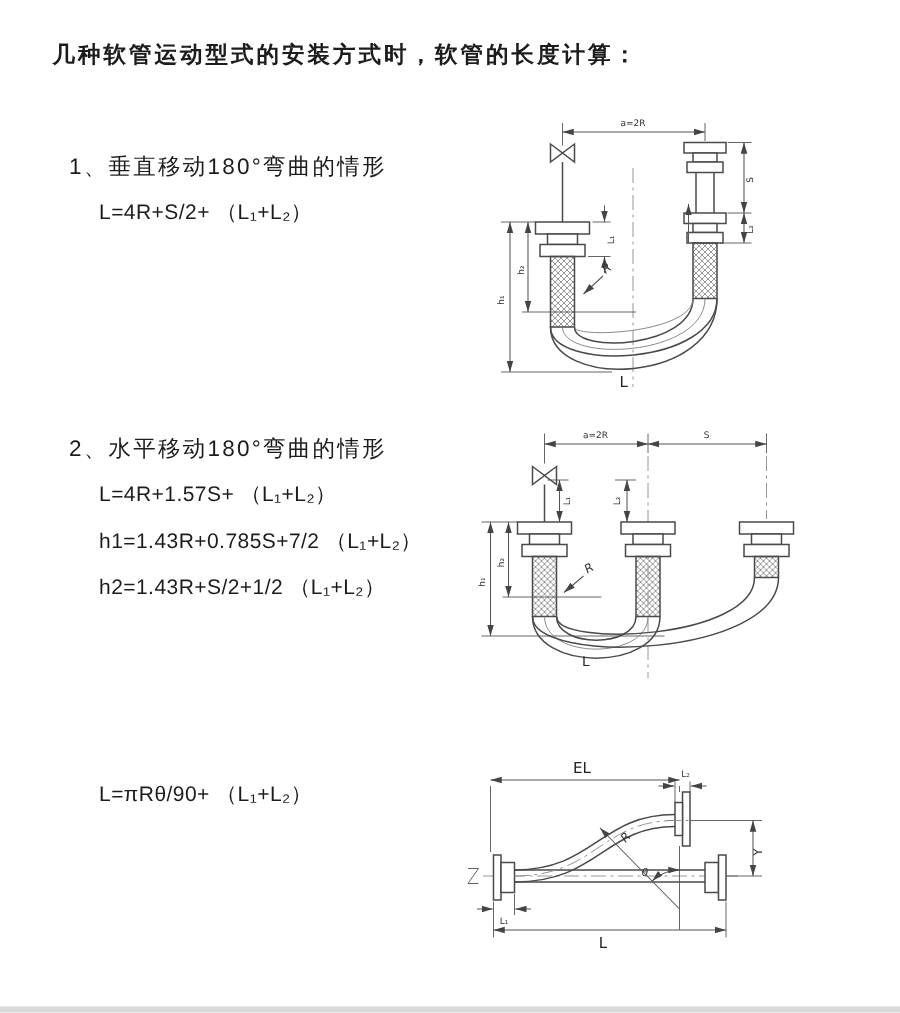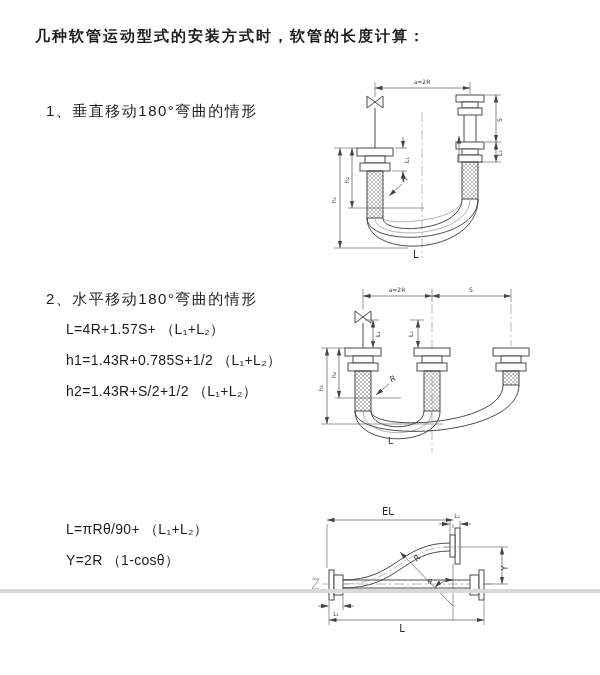--- a/index.html
+++ b/index.html
@@ -1,18 +1,18 @@
 <!DOCTYPE html>
 <html><head>
 <meta charset="utf-8">
 <style>
   html,body{margin:0;padding:0;}
   body{width:600px;height:675px;background:#ffffff;position:relative;overflow:hidden;
        font-family:"Liberation Sans","DejaVu Sans",sans-serif;color:#1c1c1c;}
-  .page{position:absolute;left:0;top:0;width:600px;height:593px;background:#fff;}
+  .page{position:absolute;left:0;top:0;width:600px;height:675px;background:#fff;}
   .doc-title{position:absolute;left:35px;top:27px;font-size:15px;font-weight:bold;letter-spacing:2px;}
   .sec{position:absolute;left:46px;width:280px;}
   .sec-h{font-size:15px;font-weight:normal;letter-spacing:1.5px;height:24px;}
   .formula{font-size:14px;padding-left:20px;height:31px;line-height:31px;white-space:nowrap;letter-spacing:0.3px;}
   .dwg{position:absolute;}
   
   .ln{stroke:#4a4a4a;stroke-width:1;fill:none;}
   .lnf{fill:#ffffff;stroke:#4a4a4a;stroke-width:1;}
   .hose{stroke:#4a4a4a;stroke-width:1;fill:none;}
   .hoset{stroke:#7d7d7d;stroke-width:0.6;fill:none;}
@@ -38,32 +38,32 @@
       <pattern id="hatch" width="4" height="4" patternUnits="userSpaceOnUse">
         <path d="M0,0 L4,4 M4,0 L0,4" stroke="#8d8d8d" stroke-width="0.6"></path>
       </pattern>
     </defs>
   </svg>
 
   <div class="doc-title">几种软管运动型式的安装方式时，软管的长度计算：</div>
 
   <div class="sec" style="top:102px">
     <div class="sec-h">1、垂直移动180°弯曲的情形</div>
+    <div class="formula">L=4R+S/2+ （L₁+L₂）</div>
   </div>
 
   <div class="sec" style="top:290px">
     <div class="sec-h">2、水平移动180°弯曲的情形</div>
     <div class="formula">L=4R+1.57S+ （L₁+L₂）</div>
-    <div class="formula">h1=1.43R+0.785S+1/2 （L₁+L₂）</div>
+    <div class="formula">h1=1.43R+0.785S+7/2 （L₁+L₂）</div>
     <div class="formula">h2=1.43R+S/2+1/2 （L₁+L₂）</div>
   </div>
 
   <div class="sec" style="top:514px">
     <div class="formula">L=πRθ/90+ （L₁+L₂）</div>
-    <div class="formula">Y=2R （1-cosθ）</div>
   </div>
 
   <svg class="dwg" style="left:312px;top:70px" width="268" height="192" viewBox="0 0 268 192">
 
     <line x1="110" y1="42" x2="110" y2="188" class="cl"></line>
 
     <g>
       <line x1="63" y1="12" x2="63" y2="27" class="ext"></line>
       <line x1="158" y1="12" x2="158" y2="24" class="ext"></line>
       <line x1="63" y1="18" x2="158" y2="18" class="dim" marker-start="url(#arr)" marker-end="url(#arr)"></line>

